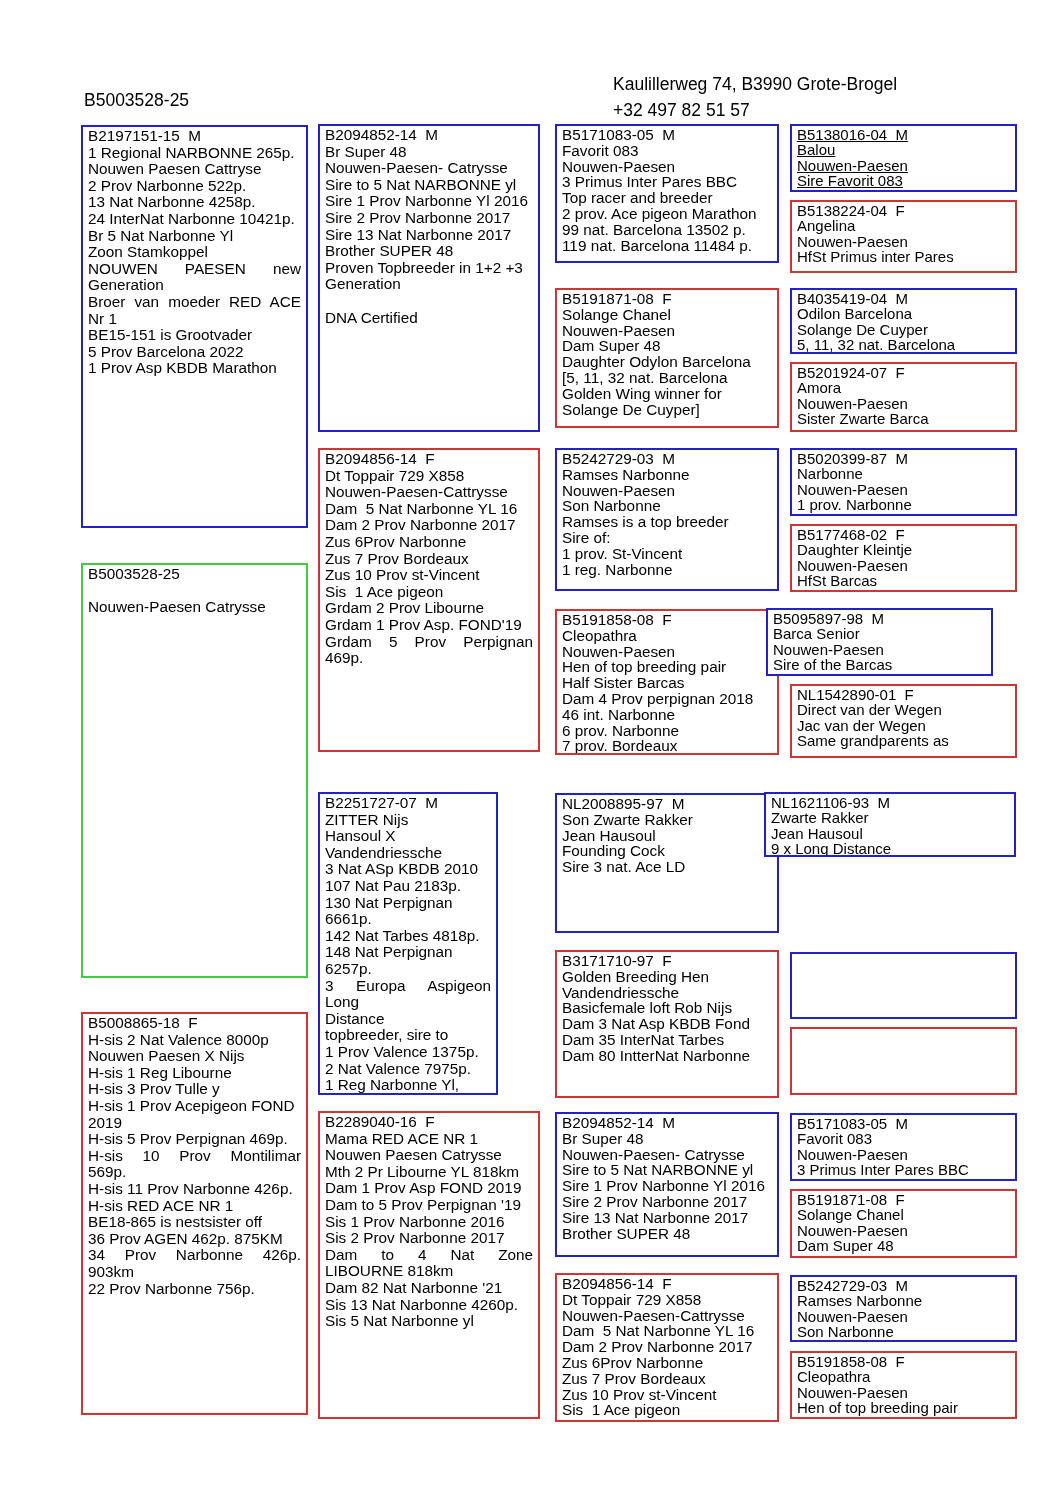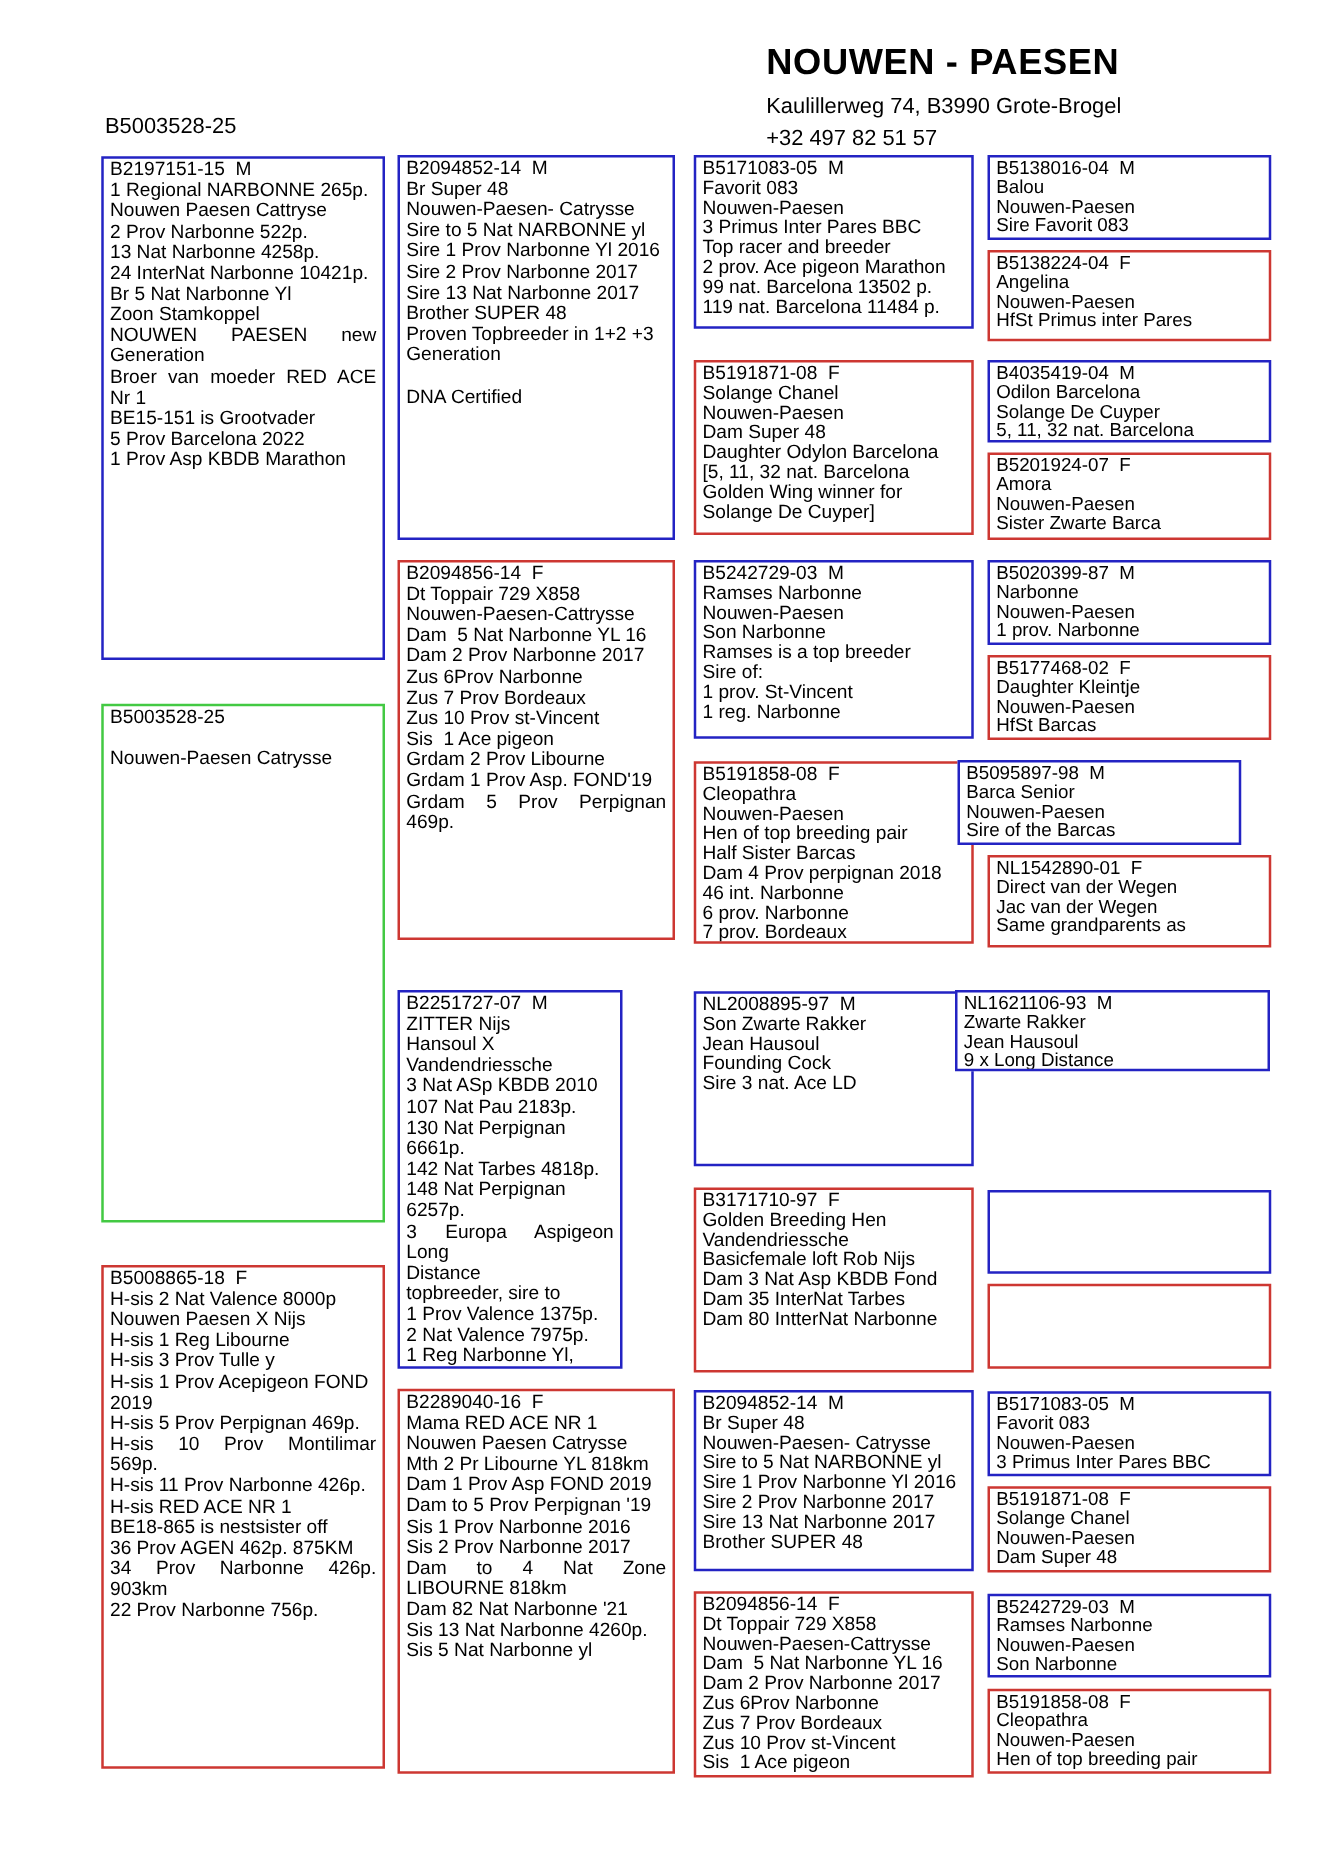--- a/index.html
+++ b/index.html
@@ -29,21 +29,20 @@
   .box.sm { line-height:15.3px; font-size:15px; }
   .ln { white-space:pre-wrap; }
   .ln.spread { text-align:justify; text-align-last:justify; }
 </style>
 </head>
 <body>
 
 <div class="page">
 
   <div class="ring">B5003528-25</div>
-  <div class="title">NOUWEN - PAESEN</div>
   <div class="addr">Kaulillerweg 74, B3990 Grote-Brogel</div>
   <div class="phone">+32 497 82 51 57</div>
 
   <div class="box s" style="left:81px;  top:563px;  width:227px; height:415px;">
       <div class="ln">B5003528-25</div>
       <div class="ln">&nbsp;</div>
       <div class="ln">Nouwen-Paesen Catrysse</div>
     </div>
   <div class="box m" style="left:81px;  top:125px;  width:227px; height:403px;">
       <div class="ln">B2197151-15  M</div>
@@ -219,21 +218,21 @@
       <div class="ln">Dt Toppair 729 X858</div>
       <div class="ln">Nouwen-Paesen-Cattrysse</div>
       <div class="ln">Dam  5 Nat Narbonne YL 16</div>
       <div class="ln">Dam 2 Prov Narbonne 2017</div>
       <div class="ln">Zus 6Prov Narbonne</div>
       <div class="ln">Zus 7 Prov Bordeaux</div>
       <div class="ln">Zus 10 Prov st-Vincent</div>
       <div class="ln">Sis  1 Ace pigeon</div>
     </div>
 
-  <div class="box m sm" style="left:790px; top:124px;  width:227px; height:68px;">
+  <div class="box m sm" style="left:790px; top:124px;  width:227px; height:68px;text-decoration:underline;">
       <div class="ln">B5138016-04  M</div>
       <div class="ln">Balou</div>
       <div class="ln">Nouwen-Paesen</div>
       <div class="ln">Sire Favorit 083</div>
     </div>
   <div class="box f sm" style="left:790px; top:200px;  width:227px; height:73px;">
       <div class="ln">B5138224-04  F</div>
       <div class="ln">Angelina</div>
       <div class="ln">Nouwen-Paesen</div>
       <div class="ln">HfSt Primus inter Pares</div>

